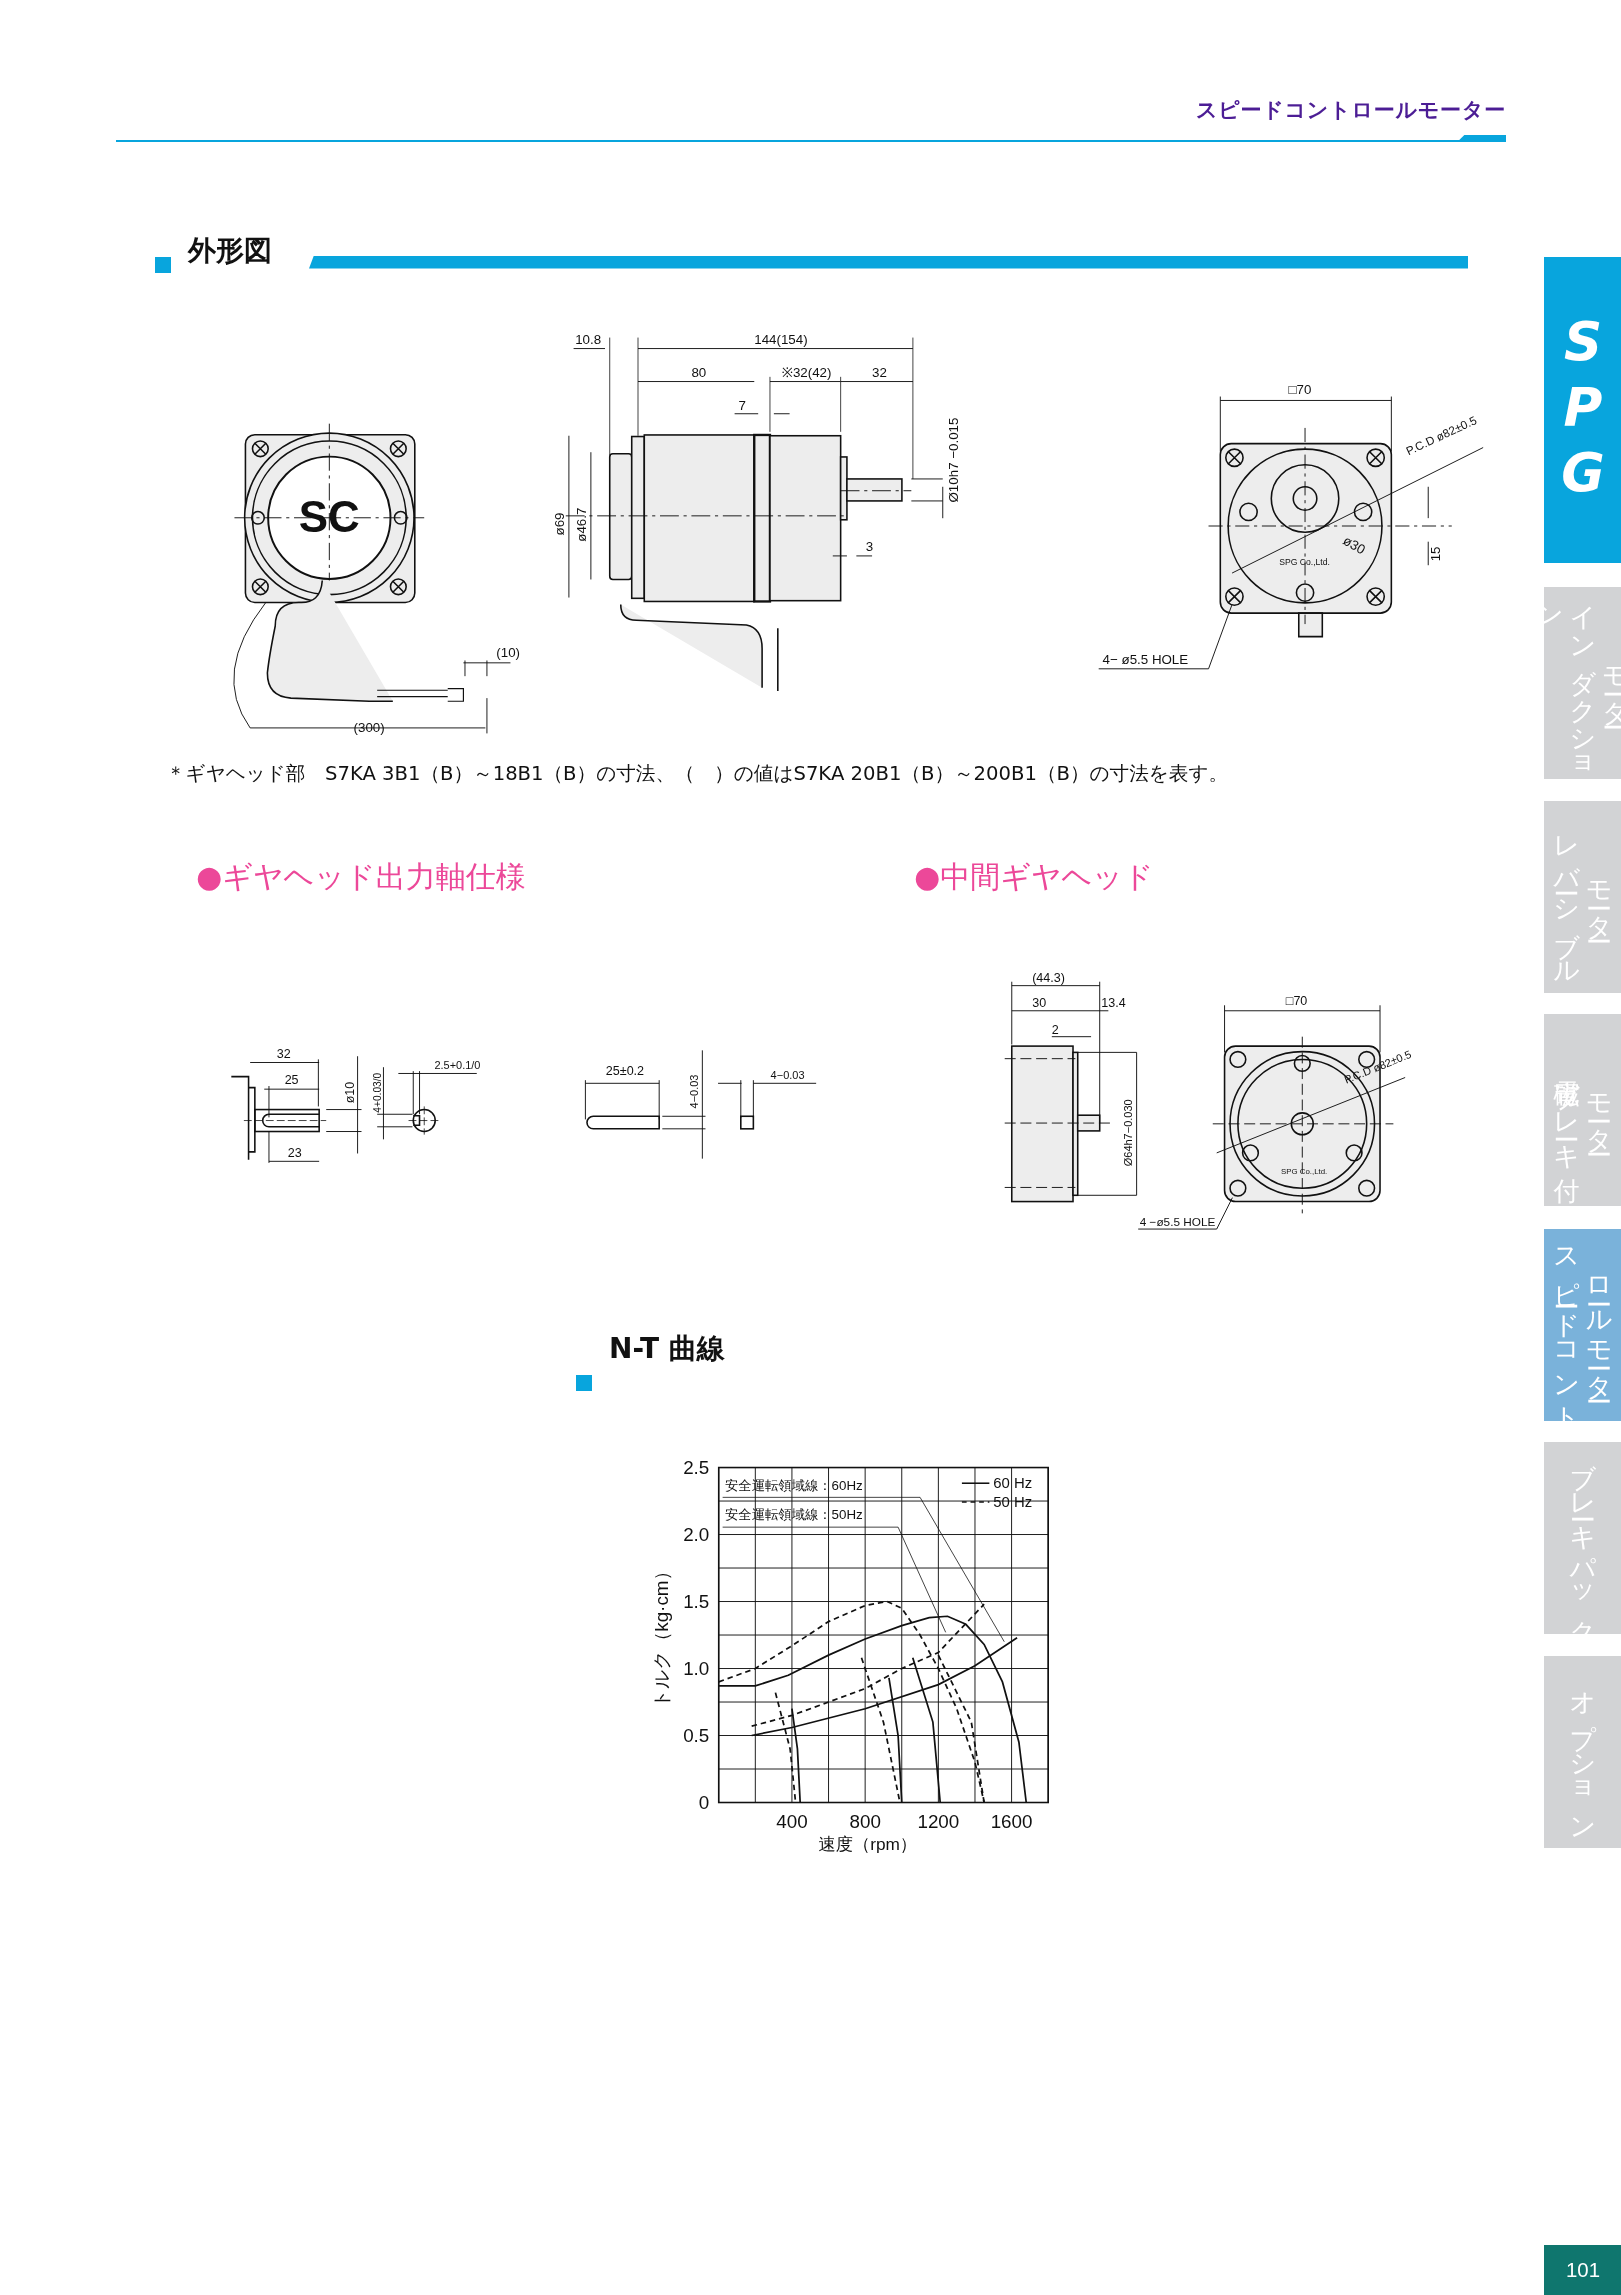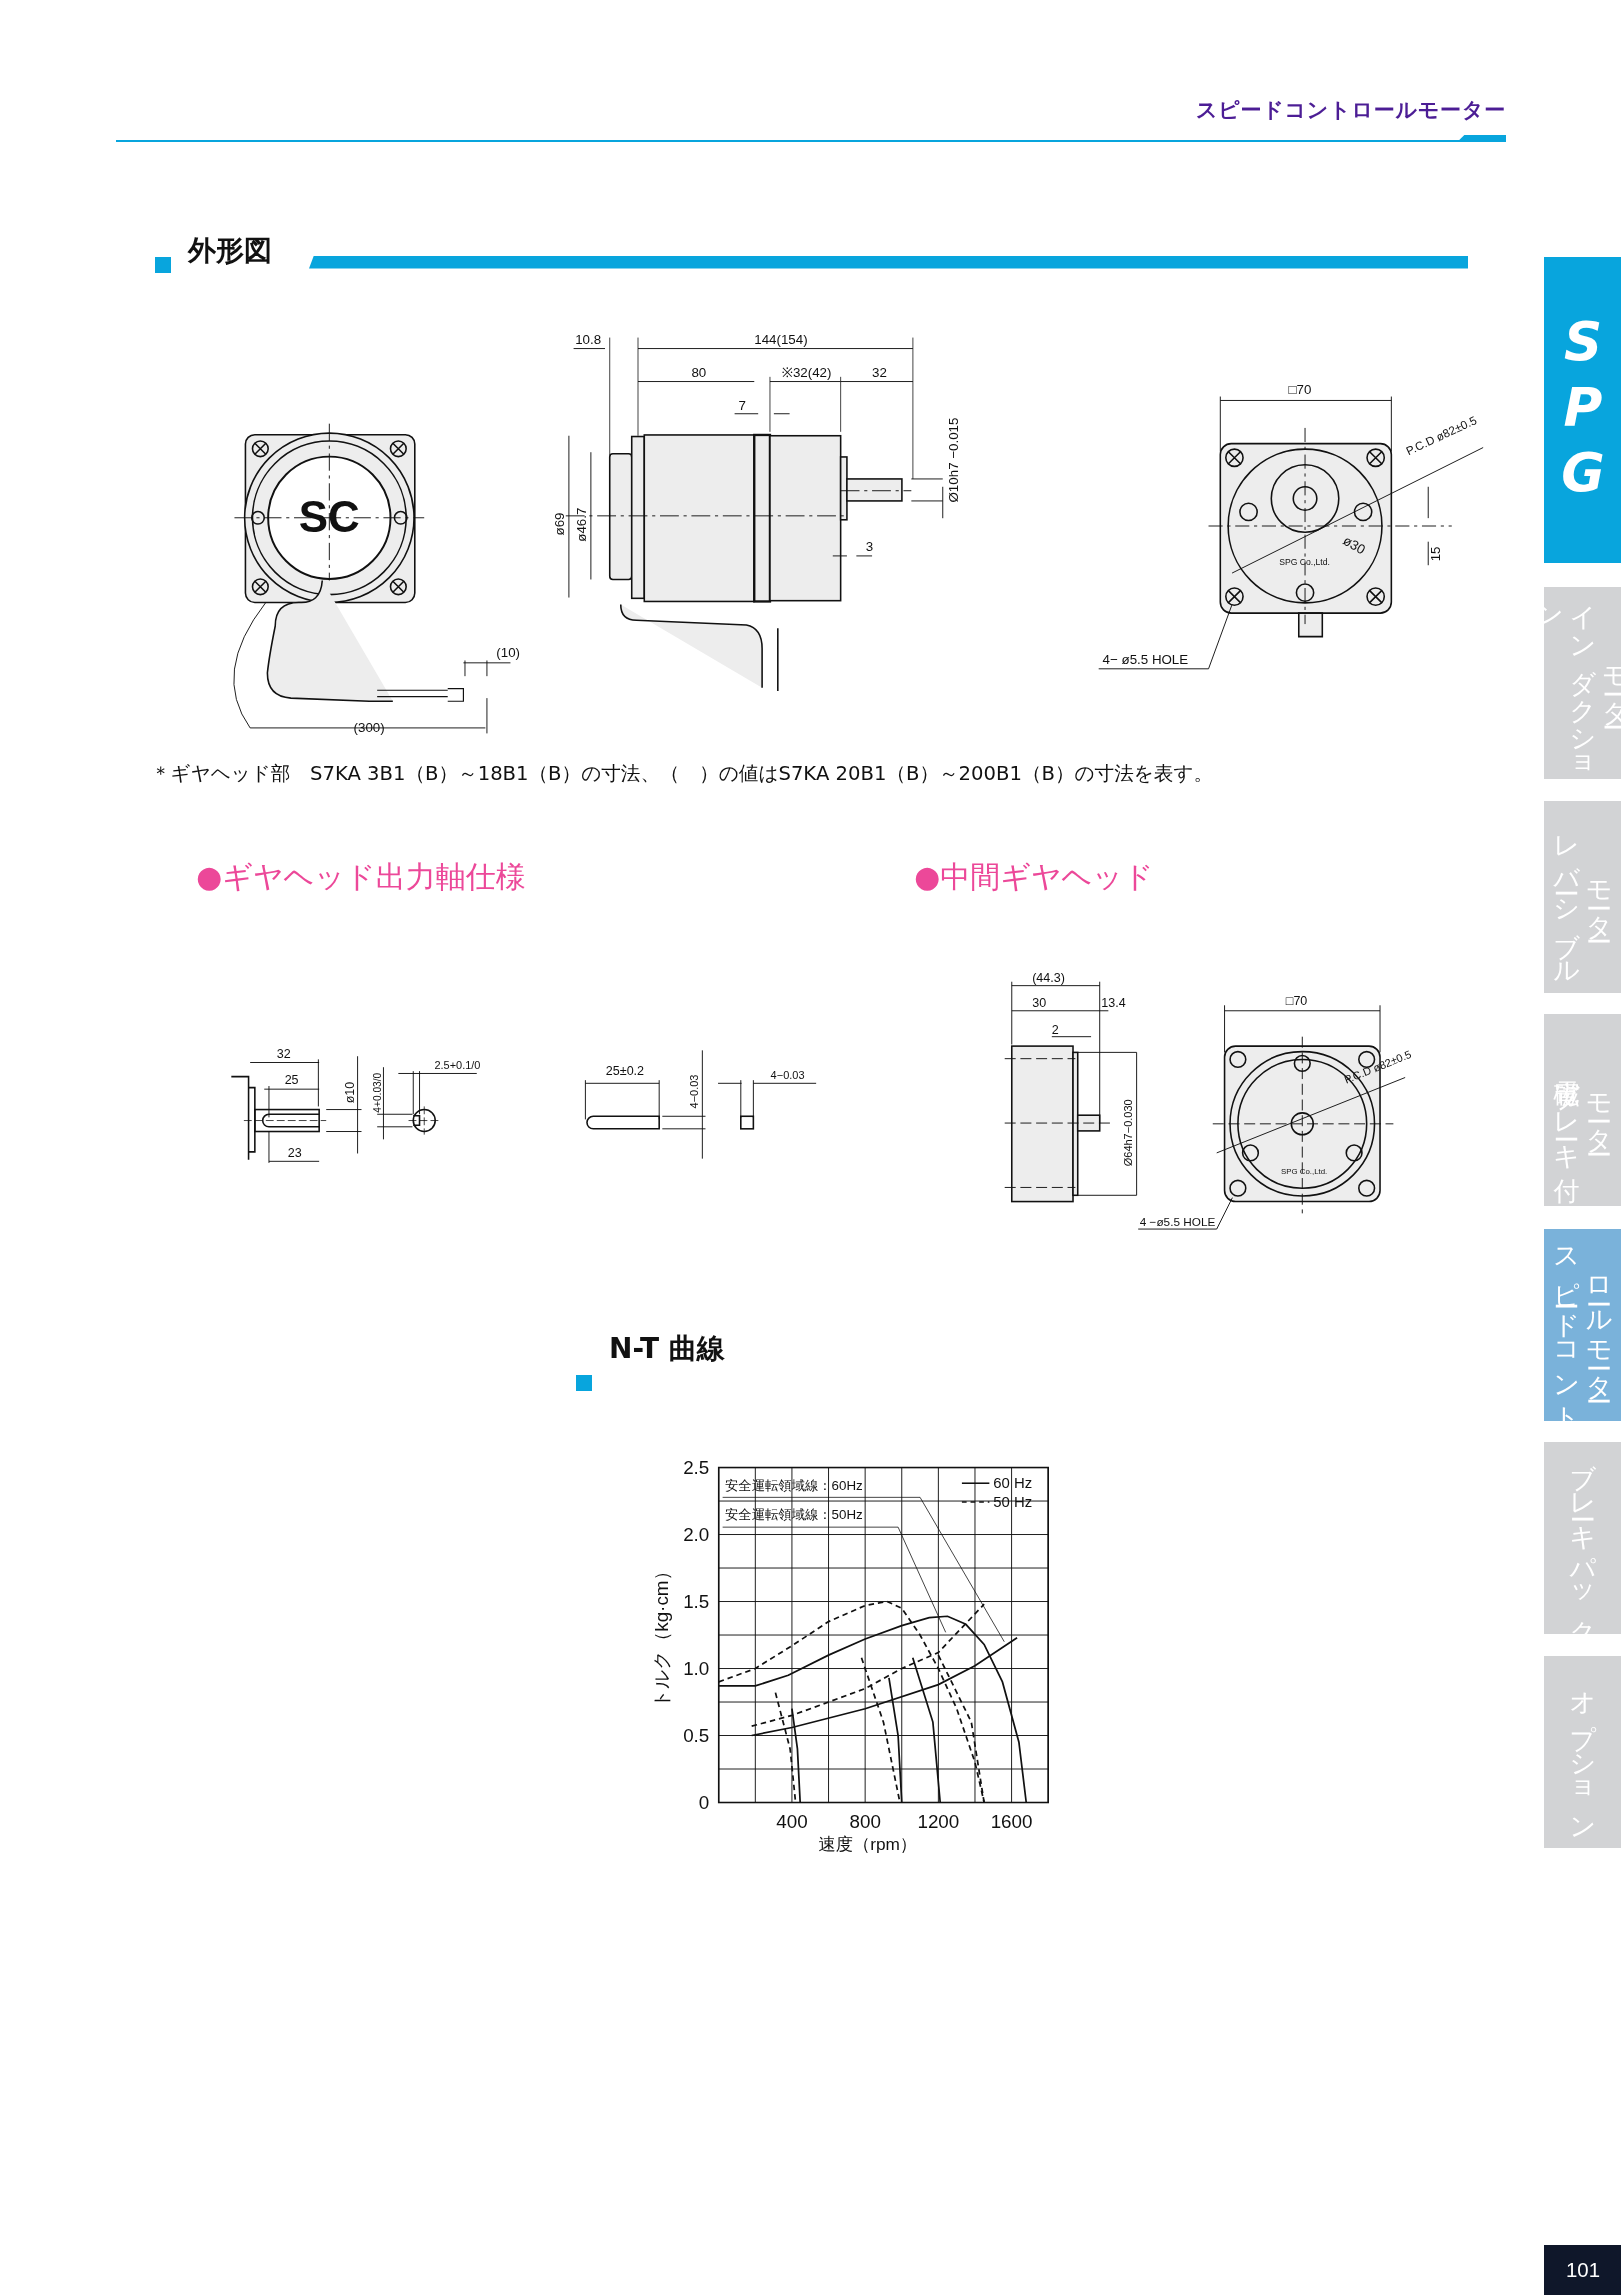--- a/index.html
+++ b/index.html
@@ -11,21 +11,21 @@
   .sec-sq{width:15.7px;height:15.7px;background:#08a5dd;}
   .sec-title{font-size:28px;font-weight:bold;color:#111;}
   .sec-bar{height:12.6px;background:#08a5dd;clip-path:polygon(4.7px 0,100% 0,100% 100%,0 100%);}
   .sub-title{font-size:30px;color:#ec4899;}
   .note{font-size:19.6px;color:#111;white-space:nowrap;}
   .side-tab{left:1544px;width:78px;background:#d2d3d5;color:#fff;font-size:27px;display:flex;justify-content:center;align-items:center;}
   .side-tab .vt{writing-mode:vertical-rl;text-orientation:upright;letter-spacing:1.6px;line-height:1.25;font-size:26px;}
   .side-tab.active{background:#7ab2da;}
   .side-logo{left:1544px;top:257px;width:78px;height:306px;background:#08a5dd;display:flex;justify-content:center;align-items:center;}
   .side-logo span{writing-mode:vertical-rl;text-orientation:upright;font-size:53px;font-weight:bold;font-style:italic;color:#fff;letter-spacing:4.7px;}
-  .page-num{left:1544px;top:2245px;width:78px;height:50px;background:#0f172a;color:#fff;font-size:20.4px;display:flex;justify-content:center;align-items:center;font-family:"Liberation Sans",sans-serif;}
+  .page-num{left:1544px;top:2245px;width:78px;height:50px;background:#0f766e;color:#fff;font-size:20.4px;display:flex;justify-content:center;align-items:center;font-family:"Liberation Sans",sans-serif;}
   svg text{font-family:"Liberation Sans",sans-serif;}
 </style>
 </head>
 <body>
 
 <div class="abs header-title">スピードコントロールモーター</div>
 <div class="abs header-rule"></div>
 <div class="abs header-tab"></div>
 
 <div class="abs side-logo">
@@ -136,21 +136,21 @@
   <g font-size="17" fill="#111">
     <text x="262" y="32">□70</text>
     <text x="415" y="110" transform="rotate(-25 415 110)" font-size="15">P.C.D ø82±0.5</text>
     <text x="330" y="222" transform="rotate(30 330 222)">ø30</text>
     <text x="455" y="245" transform="rotate(-90 455 245)">15</text>
     <text x="25" y="376">4− ø5.5 HOLE</text>
     <text x="250" y="250" font-size="11">SPG Co.,Ltd.</text>
   </g>
 </svg>
 
-<div class="abs note" style="left:151px;top:760px;">＊ギヤヘッド部　S7KA 3B1（B）～18B1（B）の寸法、（　）の値はS7KA 20B1（B）～200B1（B）の寸法を表す。</div>
+<div class="abs note" style="left:166px;top:760px;">＊ギヤヘッド部　S7KA 3B1（B）～18B1（B）の寸法、（　）の値はS7KA 20B1（B）～200B1（B）の寸法を表す。</div>
 
 <div class="abs sub-title" style="left:196px;top:857px;">●ギヤヘッド出力軸仕様</div>
 <div class="abs sub-title" style="left:891px;top:857px;margin-left:23px;">●中間ギヤヘッド</div>
 
 <svg class="abs" style="left:220px;top:1028px;" width="283" height="149" viewBox="0 0 360 190">
   <g stroke="#111" fill="none" stroke-width="2">
     <path d="M14 62h22v106M36 76h8v82h-8"></path>
     <rect x="44" y="104" width="82" height="28"></rect>
     <path d="M62 110h64M62 126h64M62 110a8 8 0 0 0 0 16"></path>
     <circle cx="260" cy="118" r="14"></circle>

